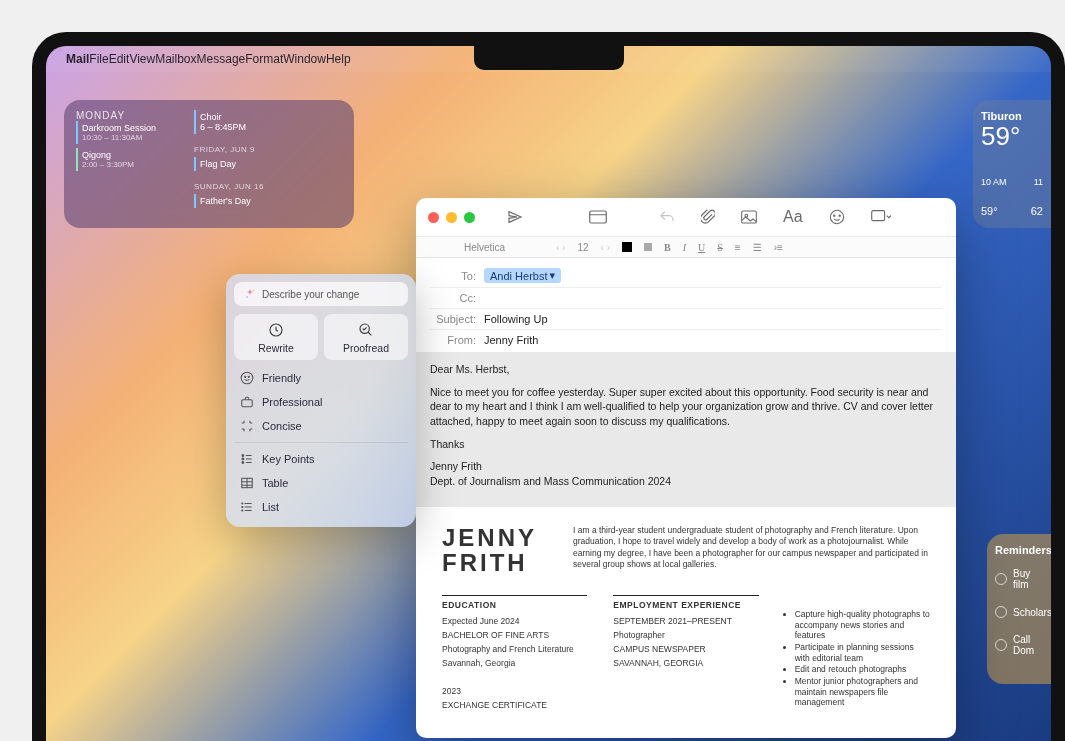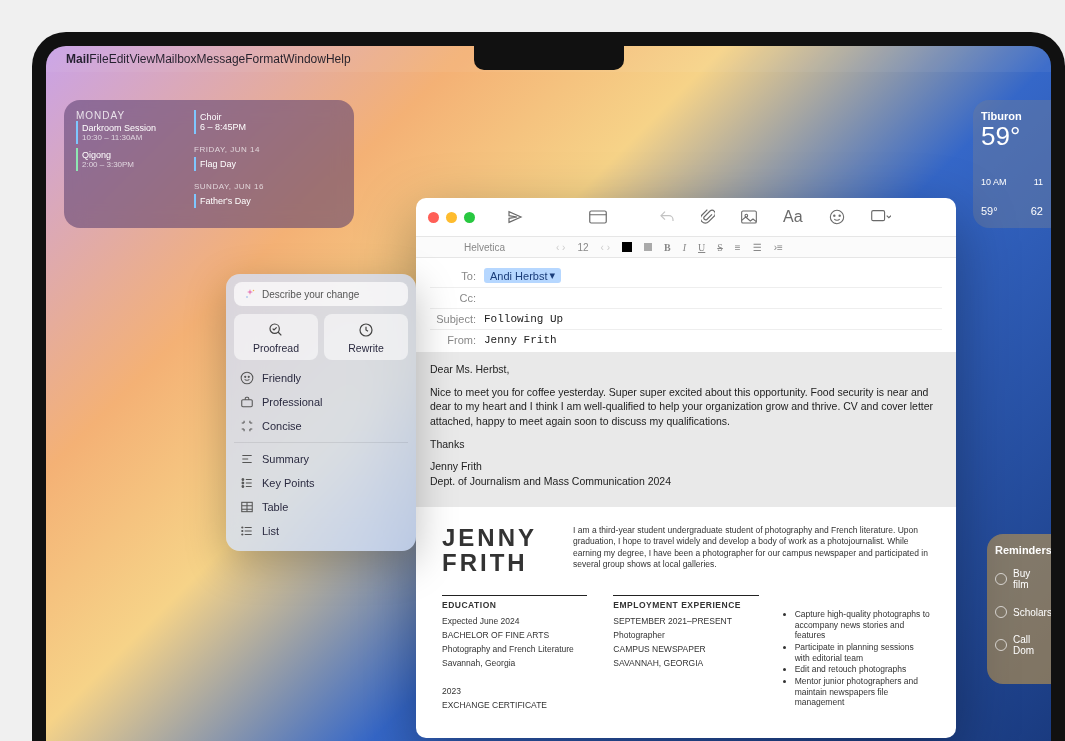--- a/index.html
+++ b/index.html
@@ -135,21 +135,21 @@
     color:#888;
   }
   .fmt-font { width:80px;}
   .fmt-sep { color:#ccc;}
   .fmt-color { width:10px;height:10px;background:#000;}
   .fmt-btn { font-family:serif;}
   .mail-headers { padding:6px 14px 2px; }
   .mail-hrow { display:flex; align-items:center; padding:4px 0; border-bottom:1px solid #eee; gap:8px;}
   .mail-hrow:last-child{border-bottom:none;}
   .mail-hlabel { width:46px; text-align:right; color:#888; font-size:11px;}
-  .mail-hval { font-size:11px;font-family:Liberation Mono, monospace;}
+  .mail-hval { font-size:11px;}
   .token {
     background:#b6d7ff; color:#1a3d7a;
     padding:1px 6px; border-radius:3px;
     font-size:11px;
     display:inline-flex; align-items:center; gap:2px;
   }
   .mail-body {
     flex:1;
     overflow:auto;
   }
@@ -250,21 +250,21 @@
       <div class="cal-event2">
         <div class="t">Qigong</div>
         <div class="tm">2:00 – 3:30PM</div>
       </div>
     </div>
     <div class="cal-right">
       <div class="cal-event">
         <div class="t">Choir</div>
         <div class="tm">6 – 8:45PM</div>
       </div>
-      <div class="cal-date-header">FRIDAY, JUN 14</div>
+      <div class="cal-date-header">FRIDAY, JUN 9</div>
       <div class="cal-event">
         <div class="t">Flag Day</div>
       </div>
       <div class="cal-date-header">SUNDAY, JUN 16</div>
       <div class="cal-event">
         <div class="t">Father's Day</div>
       </div>
     </div>
   </div>
 
@@ -444,32 +444,32 @@
       <svg class="wt-sparkle" viewBox="0 0 24 24">
           <path fill="#e87ab8" d="M12 2l1.5 4.5L18 8l-4.5 1.5L12 14l-1.5-4.5L6 8l4.5-1.5z"></path>
           <circle cx="19" cy="5" r="1.5" fill="#f4b74a"></circle>
           <circle cx="6" cy="18" r="1.5" fill="#7aa5e8"></circle>
         </svg>
       <span>Describe your change</span>
     </div>
     <div class="wt-actions">
       <div class="wt-action">
         <svg width="16" height="16" viewBox="0 0 24 24" fill="none" stroke="#444" stroke-width="1.8">
+            <circle cx="12" cy="12" r="9"></circle>
+            <path d="M12 7v5l3 2"></path>
+          </svg>
+        <span>Rewrite</span>
+      </div>
+      <div class="wt-action">
+        <svg width="16" height="16" viewBox="0 0 24 24" fill="none" stroke="#444" stroke-width="1.8">
             <circle cx="10" cy="10" r="7"></circle>
             <path d="M15 15l5 5"></path>
             <path d="M7 10l2 2 4-4"></path>
           </svg>
         <span>Proofread</span>
-      </div>
-      <div class="wt-action">
-        <svg width="16" height="16" viewBox="0 0 24 24" fill="none" stroke="#444" stroke-width="1.8">
-            <circle cx="12" cy="12" r="9"></circle>
-            <path d="M12 7v5l3 2"></path>
-          </svg>
-        <span>Rewrite</span>
       </div>
     </div>
     <div class="wt-list">
       <div class="wt-item">
         <svg width="14" height="14" viewBox="0 0 24 24" fill="none" stroke="#555" stroke-width="1.8">
             <circle cx="12" cy="12" r="10"></circle>
             <path d="M8 14c1 1.5 2.5 2 4 2s3-.5 4-2"></path>
             <circle cx="9" cy="10" r="1" fill="#555"></circle>
             <circle cx="15" cy="10" r="1" fill="#555"></circle>
           </svg>
@@ -482,26 +482,20 @@
           </svg>
         <span>Professional</span>
       </div>
       <div class="wt-item">
         <svg width="14" height="14" viewBox="0 0 24 24" fill="none" stroke="#555" stroke-width="1.8">
             <path d="M7 3v4M3 7h4M17 3v4M21 7h-4M7 21v-4M3 17h4M17 21v-4M21 17h-4"></path>
           </svg>
         <span>Concise</span>
       </div>
       <div class="wt-divider"></div>
-      <div class="wt-item">
-        <svg width="14" height="14" viewBox="0 0 24 24" fill="none" stroke="#555" stroke-width="1.8">
-            <path d="M4 6h16M4 12h10M4 18h16"></path>
-          </svg>
-        <span>Summary</span>
-      </div>
       <div class="wt-item">
         <svg width="14" height="14" viewBox="0 0 24 24" fill="none" stroke="#555" stroke-width="1.8">
             <circle cx="5" cy="6" r="1.5" fill="#555"></circle>
             <path d="M10 6h10"></path>
             <circle cx="5" cy="12" r="1.5" fill="#555"></circle>
             <path d="M10 12h10"></path>
             <circle cx="5" cy="18" r="1.5" fill="#555"></circle>
             <path d="M10 18h10"></path>
           </svg>
         <span>Key Points</span>

